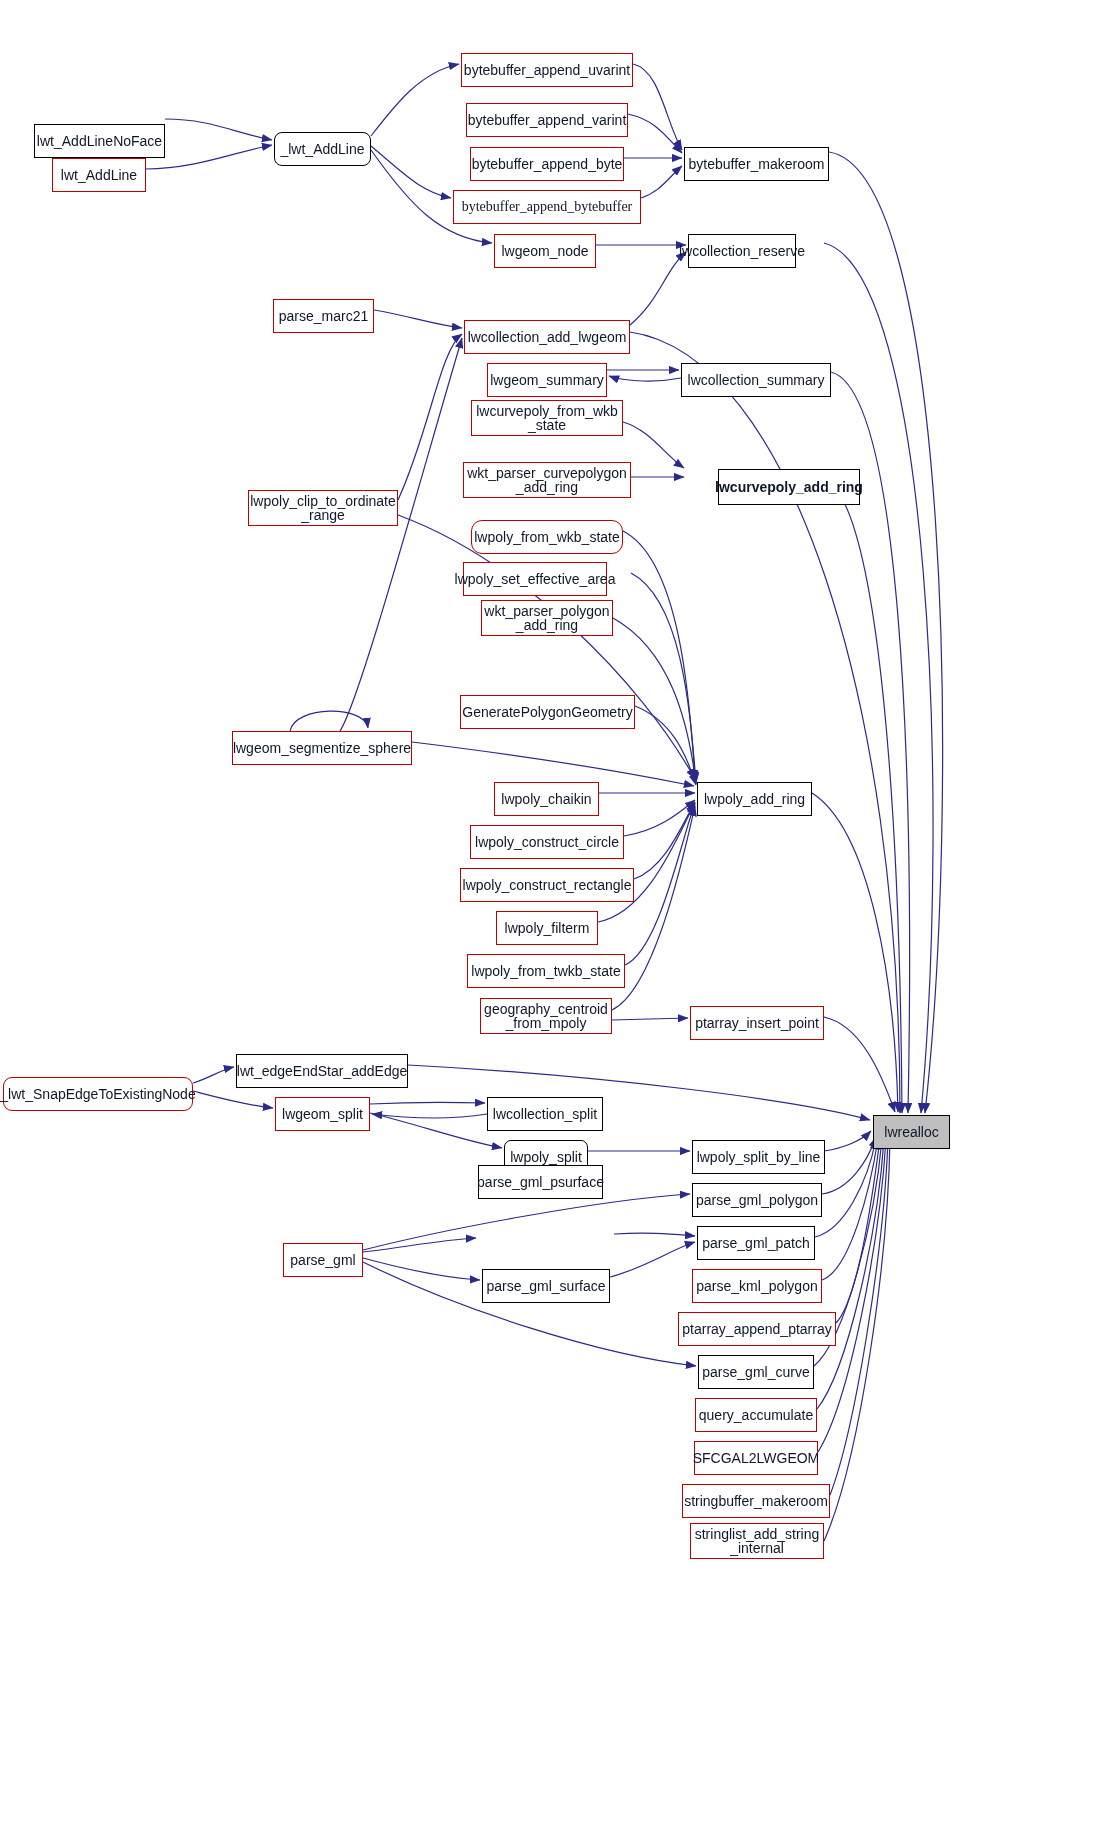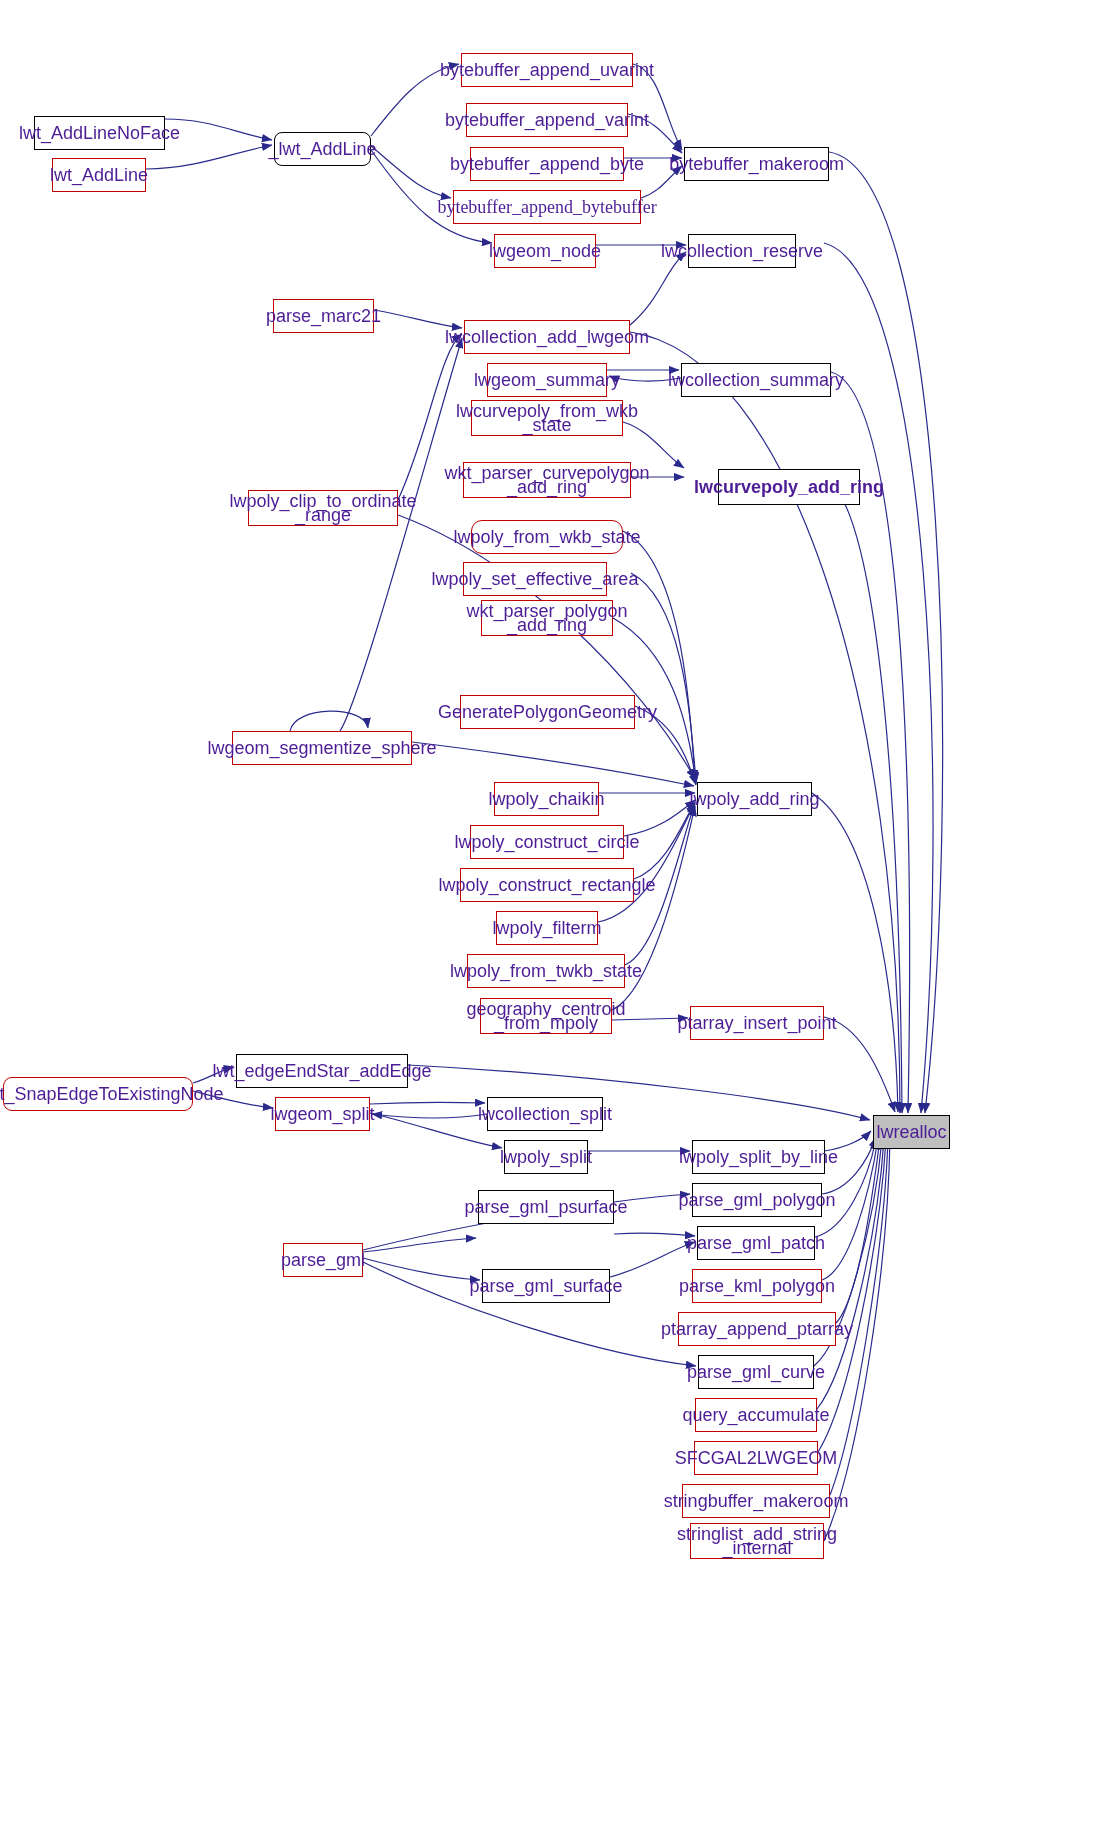--- a/index.html
+++ b/index.html
@@ -21,22 +21,22 @@
     top: 0;
     width: 1109px;
     height: 1835px;
     pointer-events: none;
   }
   .node {
     position: absolute;
     box-sizing: border-box;
     border: 1px solid #c00000;
     background: #ffffff;
-    color: #4c1d95;
-    font-size: 18px;
+    color: #0f172a;
+    font-size: 14px;
     line-height: 14px;
     display: flex;
     align-items: center;
     justify-content: center;
     text-align: center;
     white-space: pre;
     padding: 16px 3px;
   }
   .node.black {
     border-color: #000000;
@@ -138,21 +138,21 @@
       <path d="M822,1280 C850,1270 870,1190 878,1139"></path>
       <path d="M836,1323 C858,1300 872,1200 880,1139"></path>
       <path d="M814,1366 C845,1340 875,1220 882,1139"></path>
       <path d="M817,1409 C848,1370 878,1230 884,1139"></path>
       <path d="M818,1452 C850,1400 880,1240 886,1139"></path>
       <path d="M830,1495 C855,1430 884,1250 888,1139"></path>
       <path d="M824,1541 C860,1460 888,1260 890,1139"></path>
     </g>
   </svg>
 
-  <div class="node black" style="left:34px;top:116px;width:131px;height:22px;">lwt_AddLineNoFace</div>
+  <div class="node black" style="left:34px;top:124px;width:131px;height:22px;">lwt_AddLineNoFace</div>
   <div class="node" style="left:52px;top:158px;width:94px;height:22px;">lwt_AddLine</div>
   <div class="node black" style="left:274px;top:132px;width:97px;height:22px;border-radius:8px;">_lwt_AddLine</div>
   <div class="node" style="left:461px;top:53px;width:172px;height:22px;">bytebuffer_append_uvarint</div>
   <div class="node" style="left:466px;top:103px;width:162px;height:22px;">bytebuffer_append_varint</div>
   <div class="node" style="left:470px;top:147px;width:154px;height:22px;">bytebuffer_append_byte</div>
   <div class="node" style="left:453px;top:190px;width:188px;height:22px;font-family:Liberation Serif, serif;">bytebuffer_append_bytebuffer</div>
   <div class="node black" style="left:684px;top:147px;width:145px;height:22px;">bytebuffer_makeroom</div>
   <div class="node" style="left:494px;top:234px;width:102px;height:22px;">lwgeom_node</div>
   <div class="node black" style="left:688px;top:234px;width:108px;height:22px;">lwcollection_reserve</div>
   <div class="node" style="left:273px;top:299px;width:101px;height:22px;">parse_marc21</div>
@@ -178,25 +178,25 @@
   <div class="node" style="left:460px;top:868px;width:174px;height:22px;">lwpoly_construct_rectangle</div>
   <div class="node" style="left:496px;top:911px;width:102px;height:22px;">lwpoly_filterm</div>
   <div class="node" style="left:467px;top:954px;width:158px;height:22px;">lwpoly_from_twkb_state</div>
   <div class="node" style="left:480px;top:998px;width:132px;height:36px;">geography_centroid
 _from_mpoly</div>
   <div class="node" style="left:690px;top:1006px;width:134px;height:22px;">ptarray_insert_point</div>
   <div class="node" style="left:3px;top:1077px;width:190px;height:22px;border-radius:9px;">_lwt_SnapEdgeToExistingNode</div>
   <div class="node black" style="left:236px;top:1054px;width:172px;height:22px;">lwt_edgeEndStar_addEdge</div>
   <div class="node" style="left:275px;top:1097px;width:95px;height:22px;">lwgeom_split</div>
   <div class="node black" style="left:487px;top:1097px;width:116px;height:22px;">lwcollection_split</div>
-  <div class="node black" style="left:504px;top:1140px;width:84px;height:22px;">lwpoly_split</div>
+  <div class="node black" style="left:504px;top:1140px;width:84px;height:22px;border-radius:7px;">lwpoly_split</div>
   <div class="node black" style="left:692px;top:1140px;width:133px;height:22px;">lwpoly_split_by_line</div>
   <div class="node black" style="left:692px;top:1183px;width:130px;height:22px;">parse_gml_polygon</div>
   <div class="node" style="left:283px;top:1243px;width:80px;height:22px;">parse_gml</div>
-  <div class="node black" style="left:478px;top:1190px;width:136px;height:22px;">parse_gml_psurface</div>
+  <div class="node black" style="left:478px;top:1165px;width:125px;height:22px;">parse_gml_psurface</div>
   <div class="node black" style="left:697px;top:1226px;width:118px;height:22px;">parse_gml_patch</div>
   <div class="node black" style="left:482px;top:1269px;width:128px;height:22px;">parse_gml_surface</div>
   <div class="node" style="left:692px;top:1269px;width:130px;height:22px;">parse_kml_polygon</div>
   <div class="node" style="left:678px;top:1312px;width:158px;height:22px;">ptarray_append_ptarray</div>
   <div class="node black" style="left:698px;top:1355px;width:116px;height:22px;">parse_gml_curve</div>
   <div class="node" style="left:695px;top:1398px;width:122px;height:22px;">query_accumulate</div>
   <div class="node" style="left:694px;top:1441px;width:124px;height:22px;">SFCGAL2LWGEOM</div>
   <div class="node" style="left:682px;top:1484px;width:148px;height:22px;">stringbuffer_makeroom</div>
   <div class="node" style="left:690px;top:1523px;width:134px;height:36px;">stringlist_add_string
 _internal</div>

